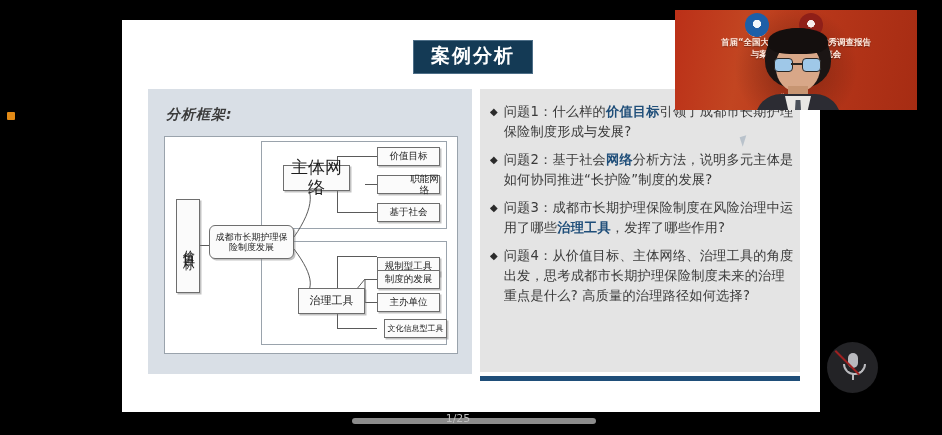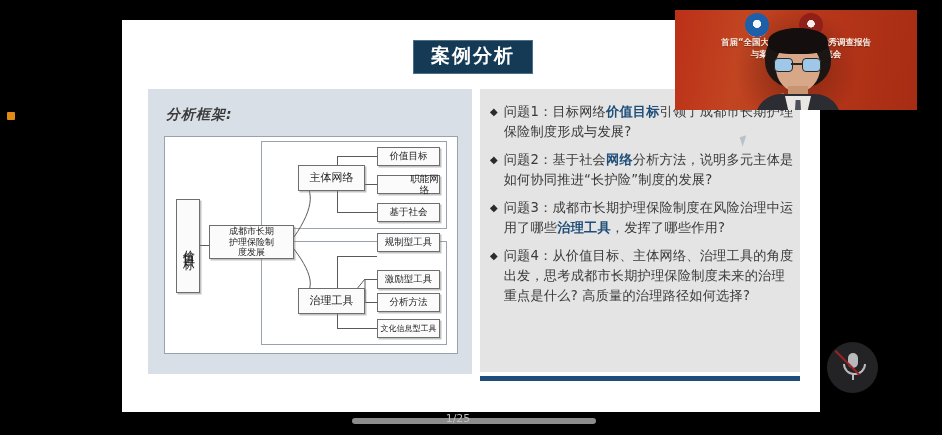--- a/index.html
+++ b/index.html
@@ -34,27 +34,27 @@
 
   
   .nd{position:absolute;box-sizing:border-box;
       background:#fbfbfb;border:1px solid #6e6e6e;
       box-shadow:1.5px 1.5px 0 rgba(120,120,120,.45);
       display:flex;align-items:center;justify-content:center;
       text-align:center;color:#1d1d1d;line-height:1.15;}
   .nd.root{left:11px;top:62px;width:24px;height:94px;font-size:12px;
            writing-mode:vertical-rl;letter-spacing:3px;padding:3px 0;}
   .nd.center{left:44px;top:88px;width:85px;height:34px;font-size:9px;
-             padding:16px;}
-  .nd.b1{left:133px;top:28px;width:67px;height:26px;font-size:11px;}
+             padding:2px;border-radius:6px;}
+  .nd.b1{left:118px;top:28px;width:67px;height:26px;font-size:17px;}
   .nd.b2{left:133px;top:151px;width:67px;height:26px;font-size:11px;}
   .nd.l{left:212px;width:63px;height:19px;font-size:9.5px;}
   .nd.l1{top:10px;} .nd.l2{top:38px;padding-left:32px;} .nd.l3{top:66px;}
-  .nd.l4{top:96px;} .nd.l5{top:133px;} .nd.l6{top:156px;}
-  .nd.l7{top:182px;font-size:8px;}
+  .nd.l4{top:120px;} .nd.l5{top:133px;} .nd.l6{top:156px;}
+  .nd.l7{top:182px;font-size:8px;margin-left:7px;}
 
   .grp{position:absolute;border:1px solid #9aa3ac;box-sizing:border-box;}
   .grp.g1{left:96px;top:4px;width:186px;height:88px;}
   .grp.g2{left:96px;top:104px;width:186px;height:104px;}
 
   .ln{position:absolute;background:#5a5a5a;}
   .lnh{height:1px;} .lnv{width:1px;}
 
   .arcsvg{position:absolute;left:0;top:0;width:292px;height:216px;}
 
@@ -195,31 +195,31 @@
         <div class="nd root">价值目标</div>
         <div class="nd center">成都市长期护理保险制度发展</div>
         <div class="nd b1">主体网络</div>
         <div class="nd b2">治理工具</div>
 
         <div class="nd l l1">价值目标</div>
         <div class="nd l l2">职能网络</div>
         <div class="nd l l3">基于社会</div>
 
         <div class="nd l l4">规制型工具</div>
-        <div class="nd l l5">激励型工具</div>
-        <div class="nd l l6">分析方法</div>
+        <div class="nd l l5">制度的发展</div>
+        <div class="nd l l6">主办单位</div>
         <div class="nd l l7">文化信息型工具</div>
       </div>
     </div>
 
     <div class="panel-right">
       <div class="qlist" id="qlist">
           <div class="q">
             <span class="qbullet">◆</span>
-            <span class="qtext"><span>问题1：目标网络</span><span class="hl">价值目标</span><span>引领了成都市长期护理保险制度形成与发展?</span></span>
+            <span class="qtext"><span>问题1：什么样的</span><span class="hl">价值目标</span><span>引领了成都市长期护理保险制度形成与发展?</span></span>
           </div>
           <div class="q">
             <span class="qbullet">◆</span>
             <span class="qtext"><span>问题2：基于社会</span><span class="hl">网络</span><span>分析方法，说明多元主体是如何协同推进“长护险”制度的发展?</span></span>
           </div>
           <div class="q">
             <span class="qbullet">◆</span>
             <span class="qtext"><span>问题3：成都市长期护理保险制度在风险治理中运用了哪些</span><span class="hl">治理工具</span><span>，发挥了哪些作用?</span></span>
           </div>
           <div class="q">

